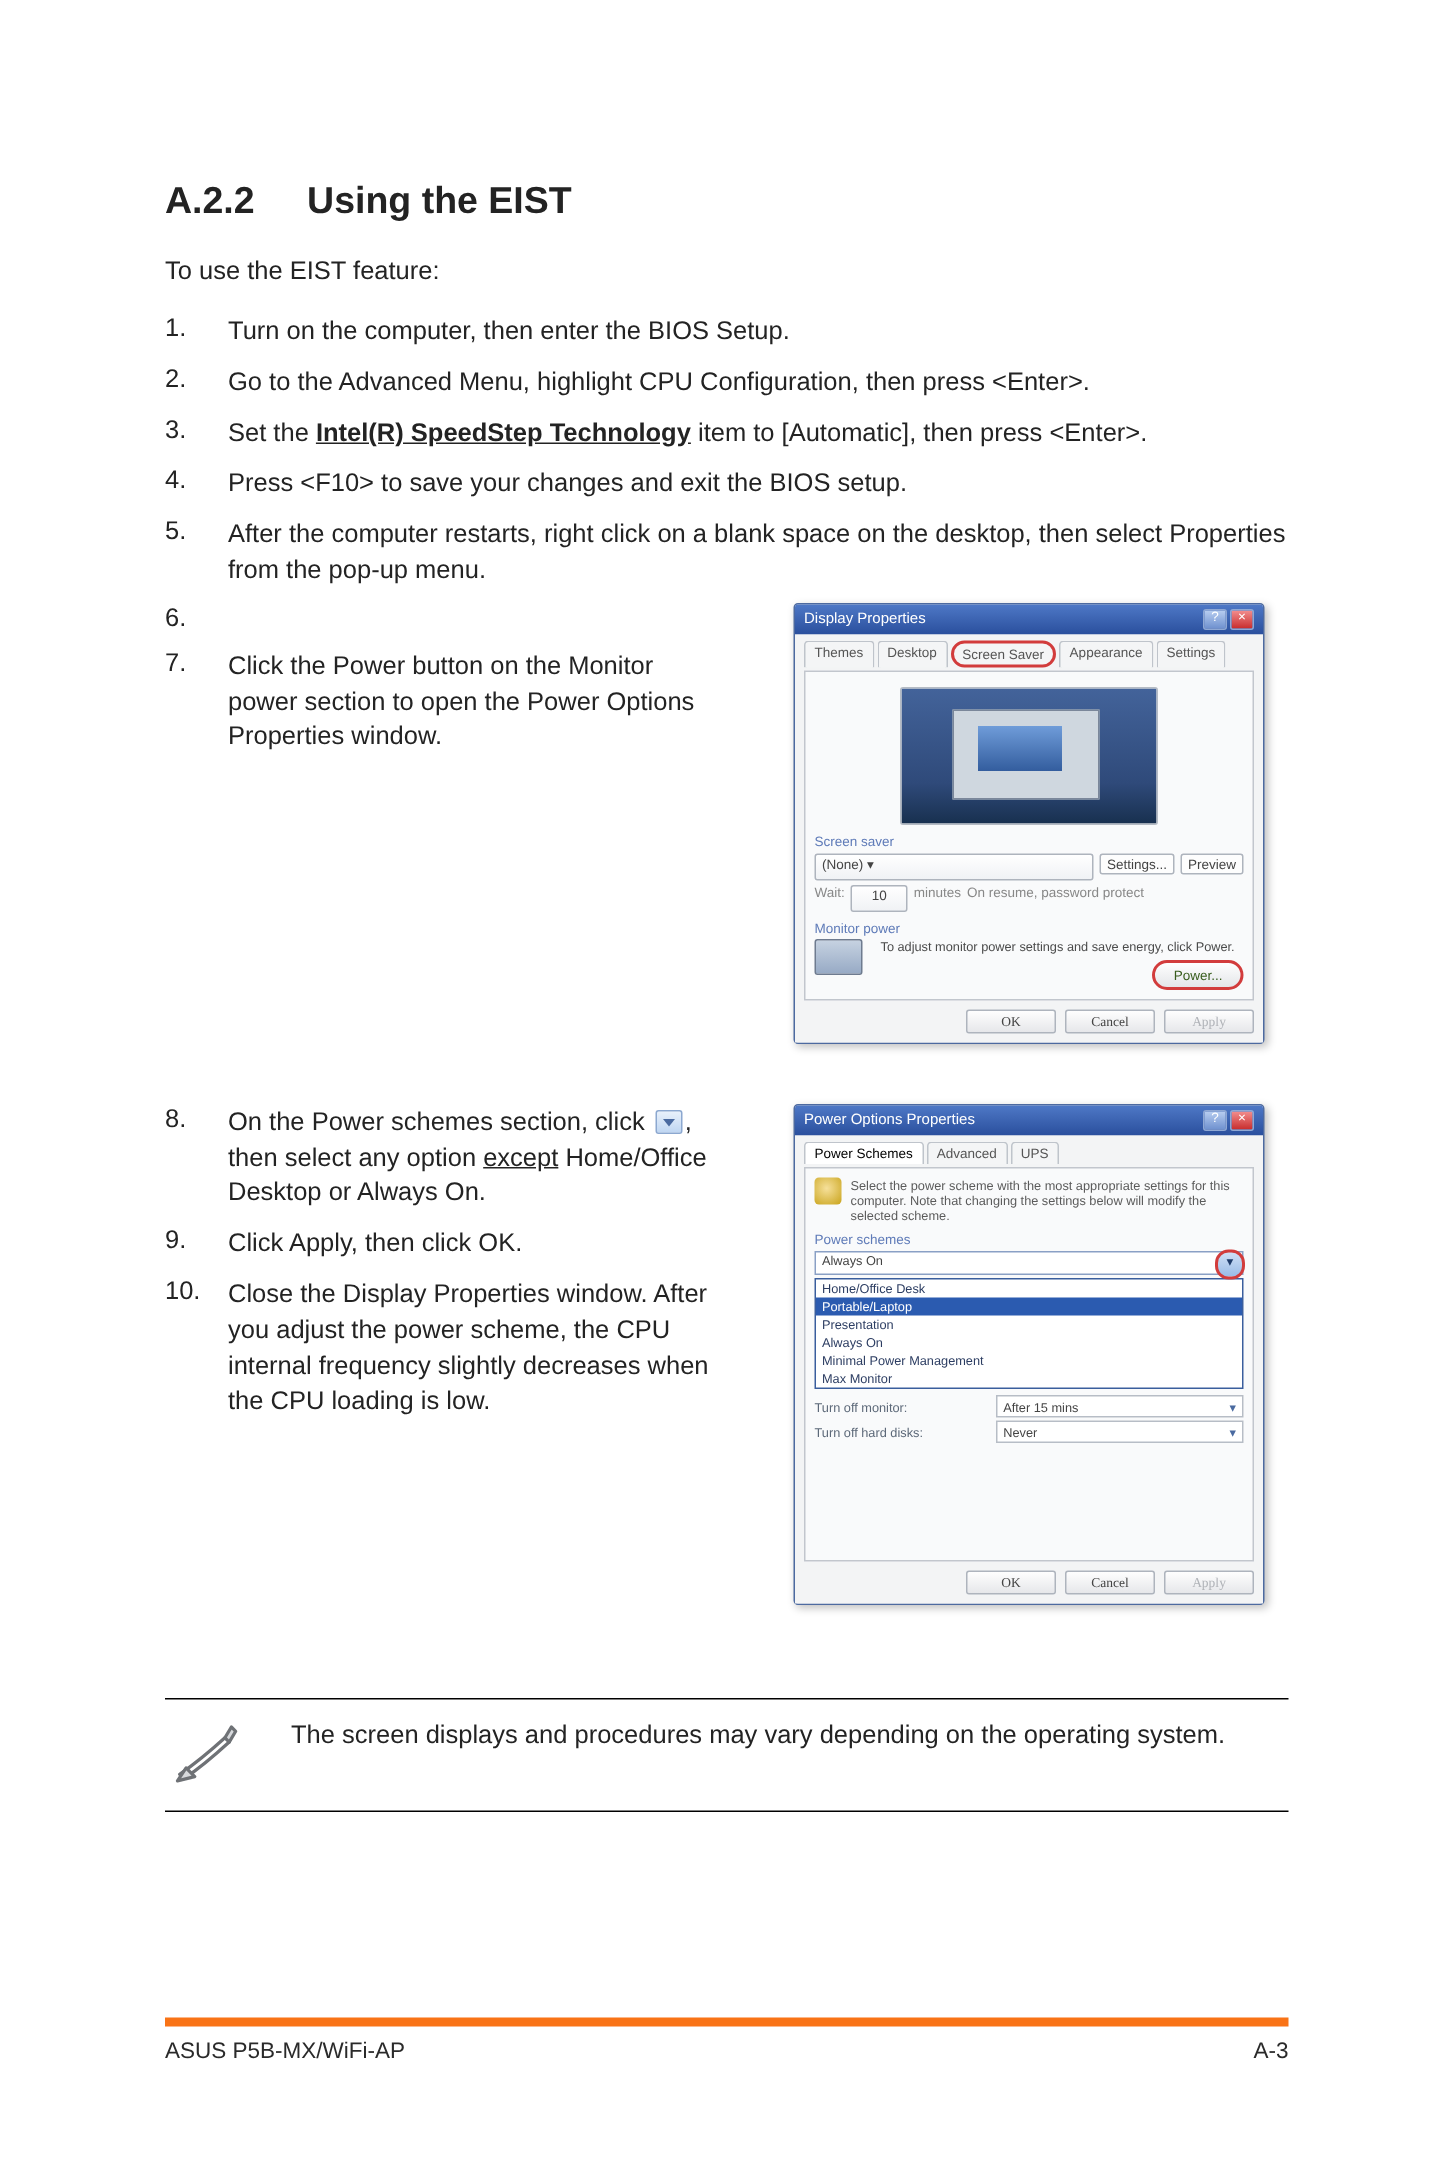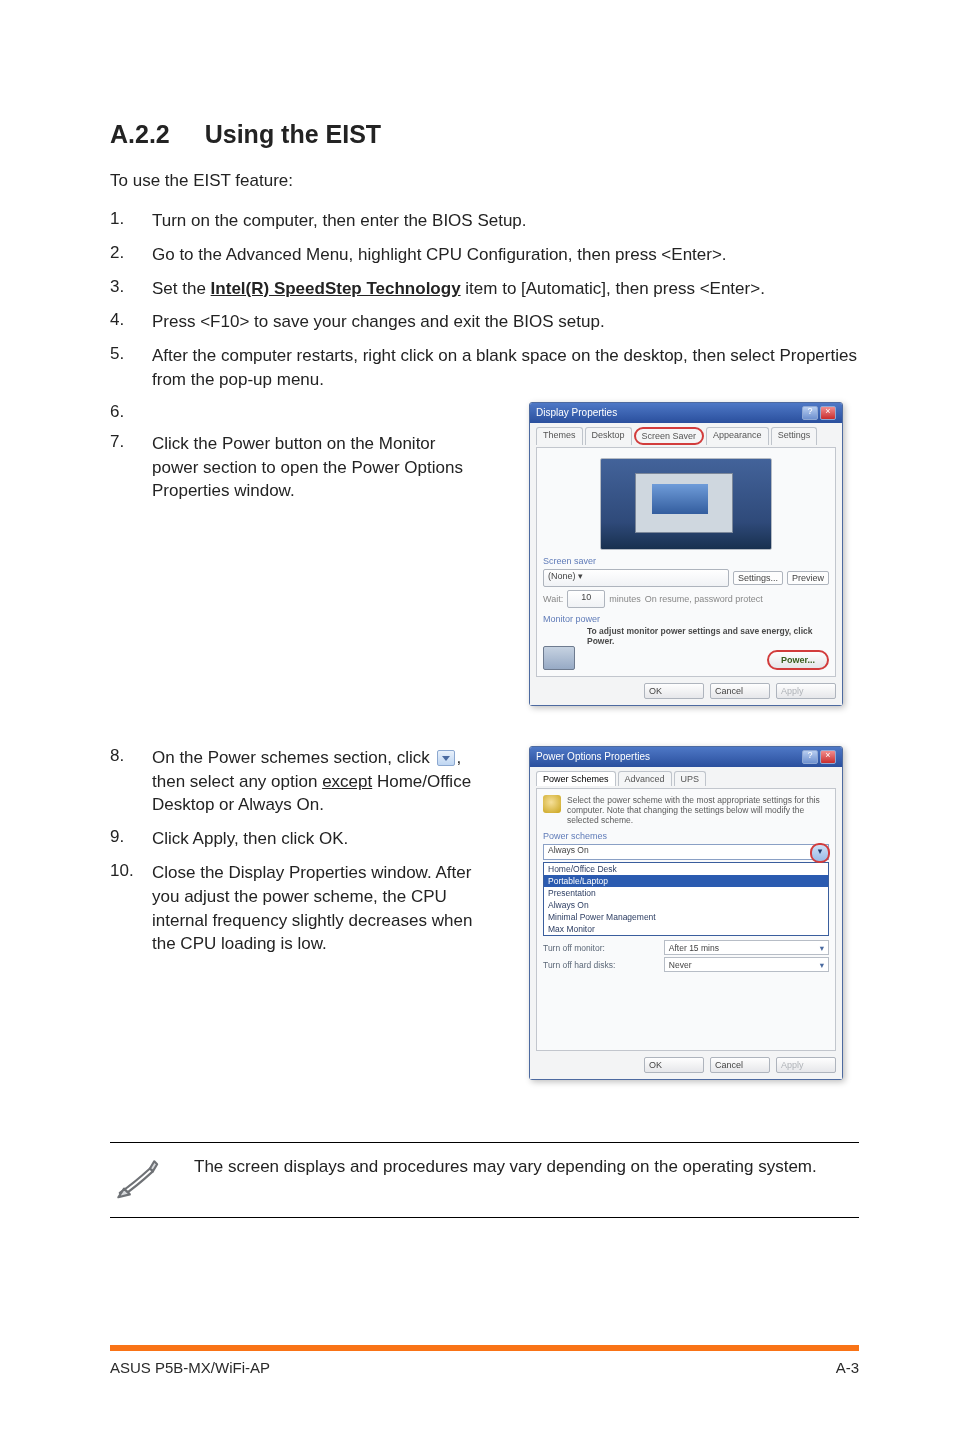--- a/index.html
+++ b/index.html
@@ -164,21 +164,21 @@
   .preview-monitor::after {
     content: "";
     position: absolute;
     left: 16px; top: 10px;
     width: 56px; height: 30px;
     background: linear-gradient(#6f9cd9, #335d9e);
   }
   .selrow {
     display: flex;
     gap: 4px;
-    align-items: center;
+    align-items: flex-start;
     margin: 3px 0;
   }
   .selrow select, .selrow .sel, .selrow .btn, .btnrow .btn {
     font-size: 9px;
     padding: 1px 4px;
     border: 1px solid #aeb4bd;
     background: #fdfdfd;
     color: #444;
     border-radius: 2px;
   }
@@ -188,22 +188,24 @@
     background: linear-gradient(#fff,#f0f2f5);
   }
   .btnrow {
     display: flex;
     justify-content: flex-end;
     gap: 6px;
     margin-top: 6px;
   }
   .btnrow .btn {
     min-width: 50px;
+    text-align: center;
     padding: 2px 4px;
     background: linear-gradient(#fefefe, #e6e7ea);
+    font-family: Liberation Serif, serif;
   }
   .btnrow .btn.disabled {
     color: #b0b3b8;
   }
   .monitor-icon {
     width: 30px;
     height: 22px;
     border: 1px solid #6e7b8f;
     background: linear-gradient(#c6d2e1,#97aac5);
     flex: none;
@@ -423,21 +425,21 @@
               <span class="btn">Settings...</span>
               <span class="btn">Preview</span>
             </div>
             <div class="selrow" style="color:#888;">
               <span>Wait:</span>
               <span class="sel" style="flex:0 0 28px;text-align:center;">10</span>
               <span>minutes</span>
               <span style="flex:1;">On resume, password protect</span>
             </div>
             <div class="grouplabel">Monitor power</div>
-            <div style="display:flex;align-items:flex-end;gap:6px;font-weight:bold;">
+            <div style="display:flex;align-items:flex-start;gap:6px;">
               <div class="monitor-icon"></div>
               <div style="flex:1;">
                 <div style="font-size:8.5px;color:#4a4a4a;">To adjust monitor power settings and save energy, click Power.</div>
                 <div style="text-align:right;">
                   <span class="power-btn-highlight">Power...</span>
                 </div>
               </div>
             </div>
           </div>
           <div class="btnrow">

